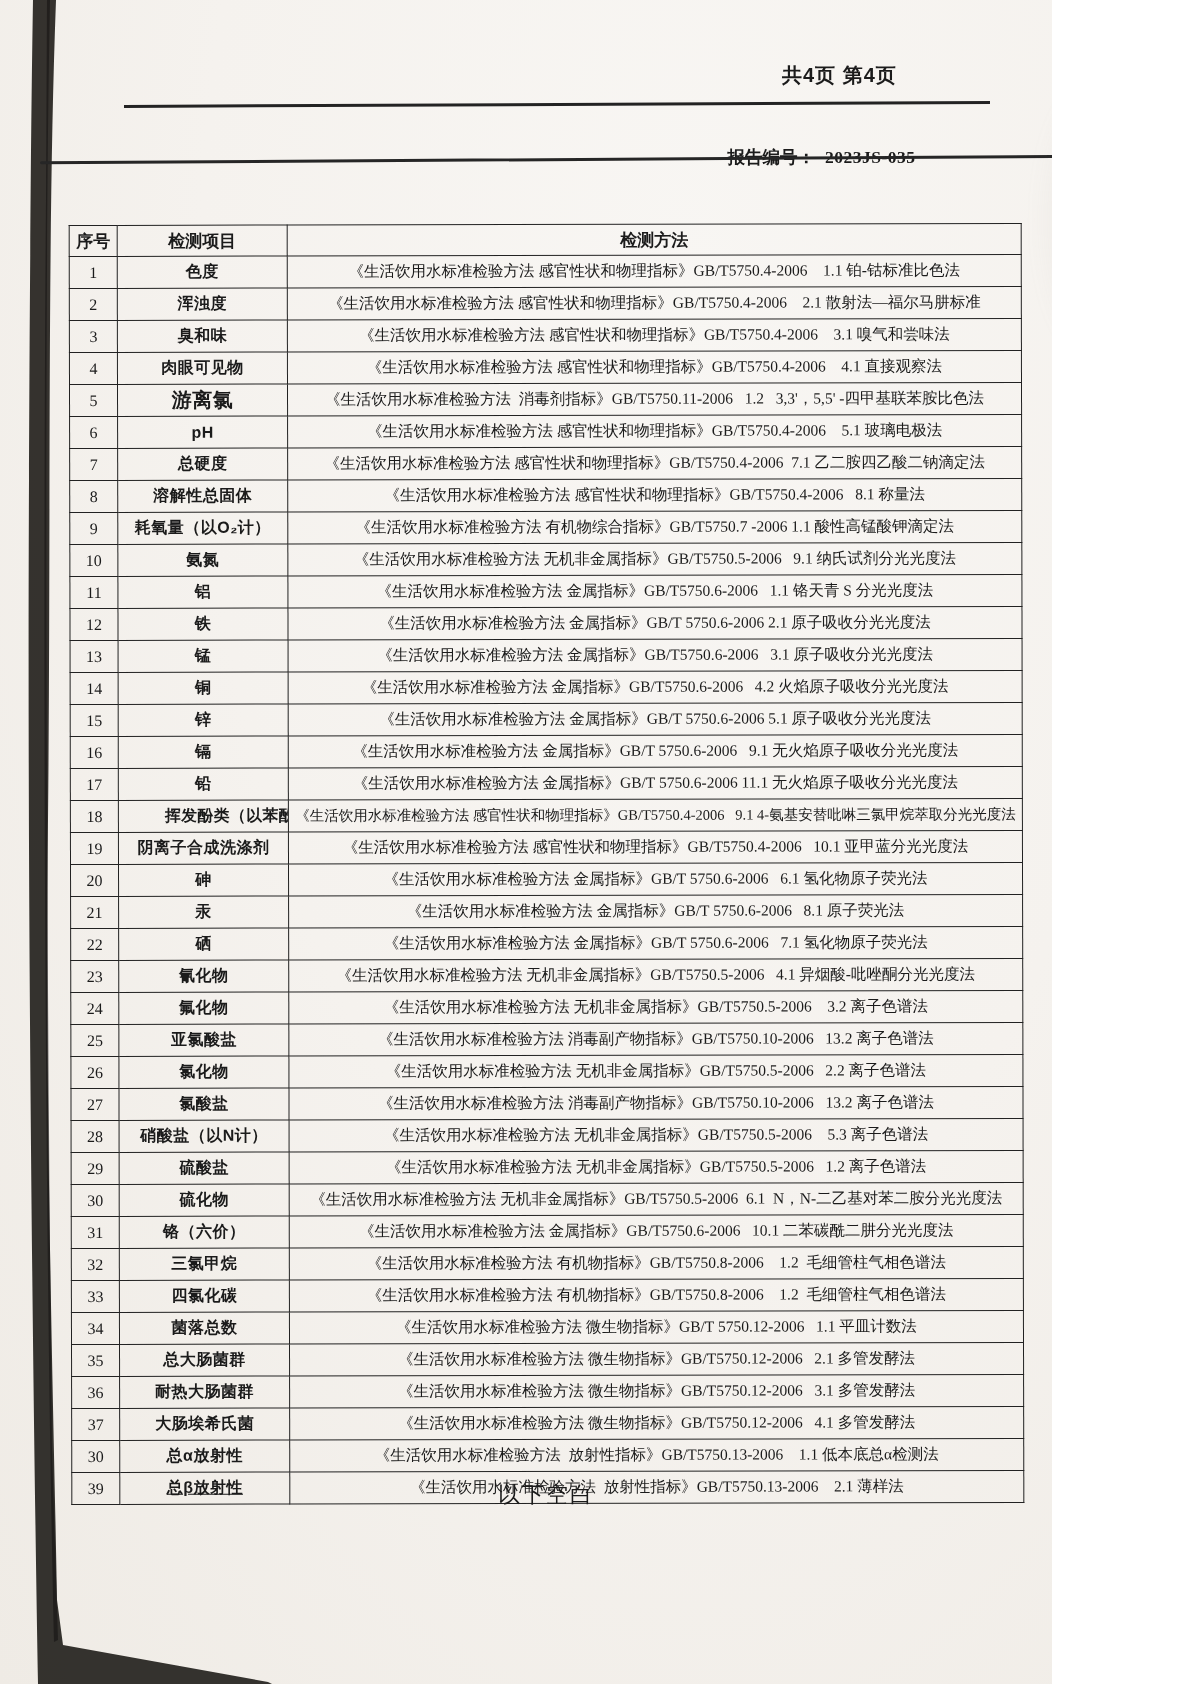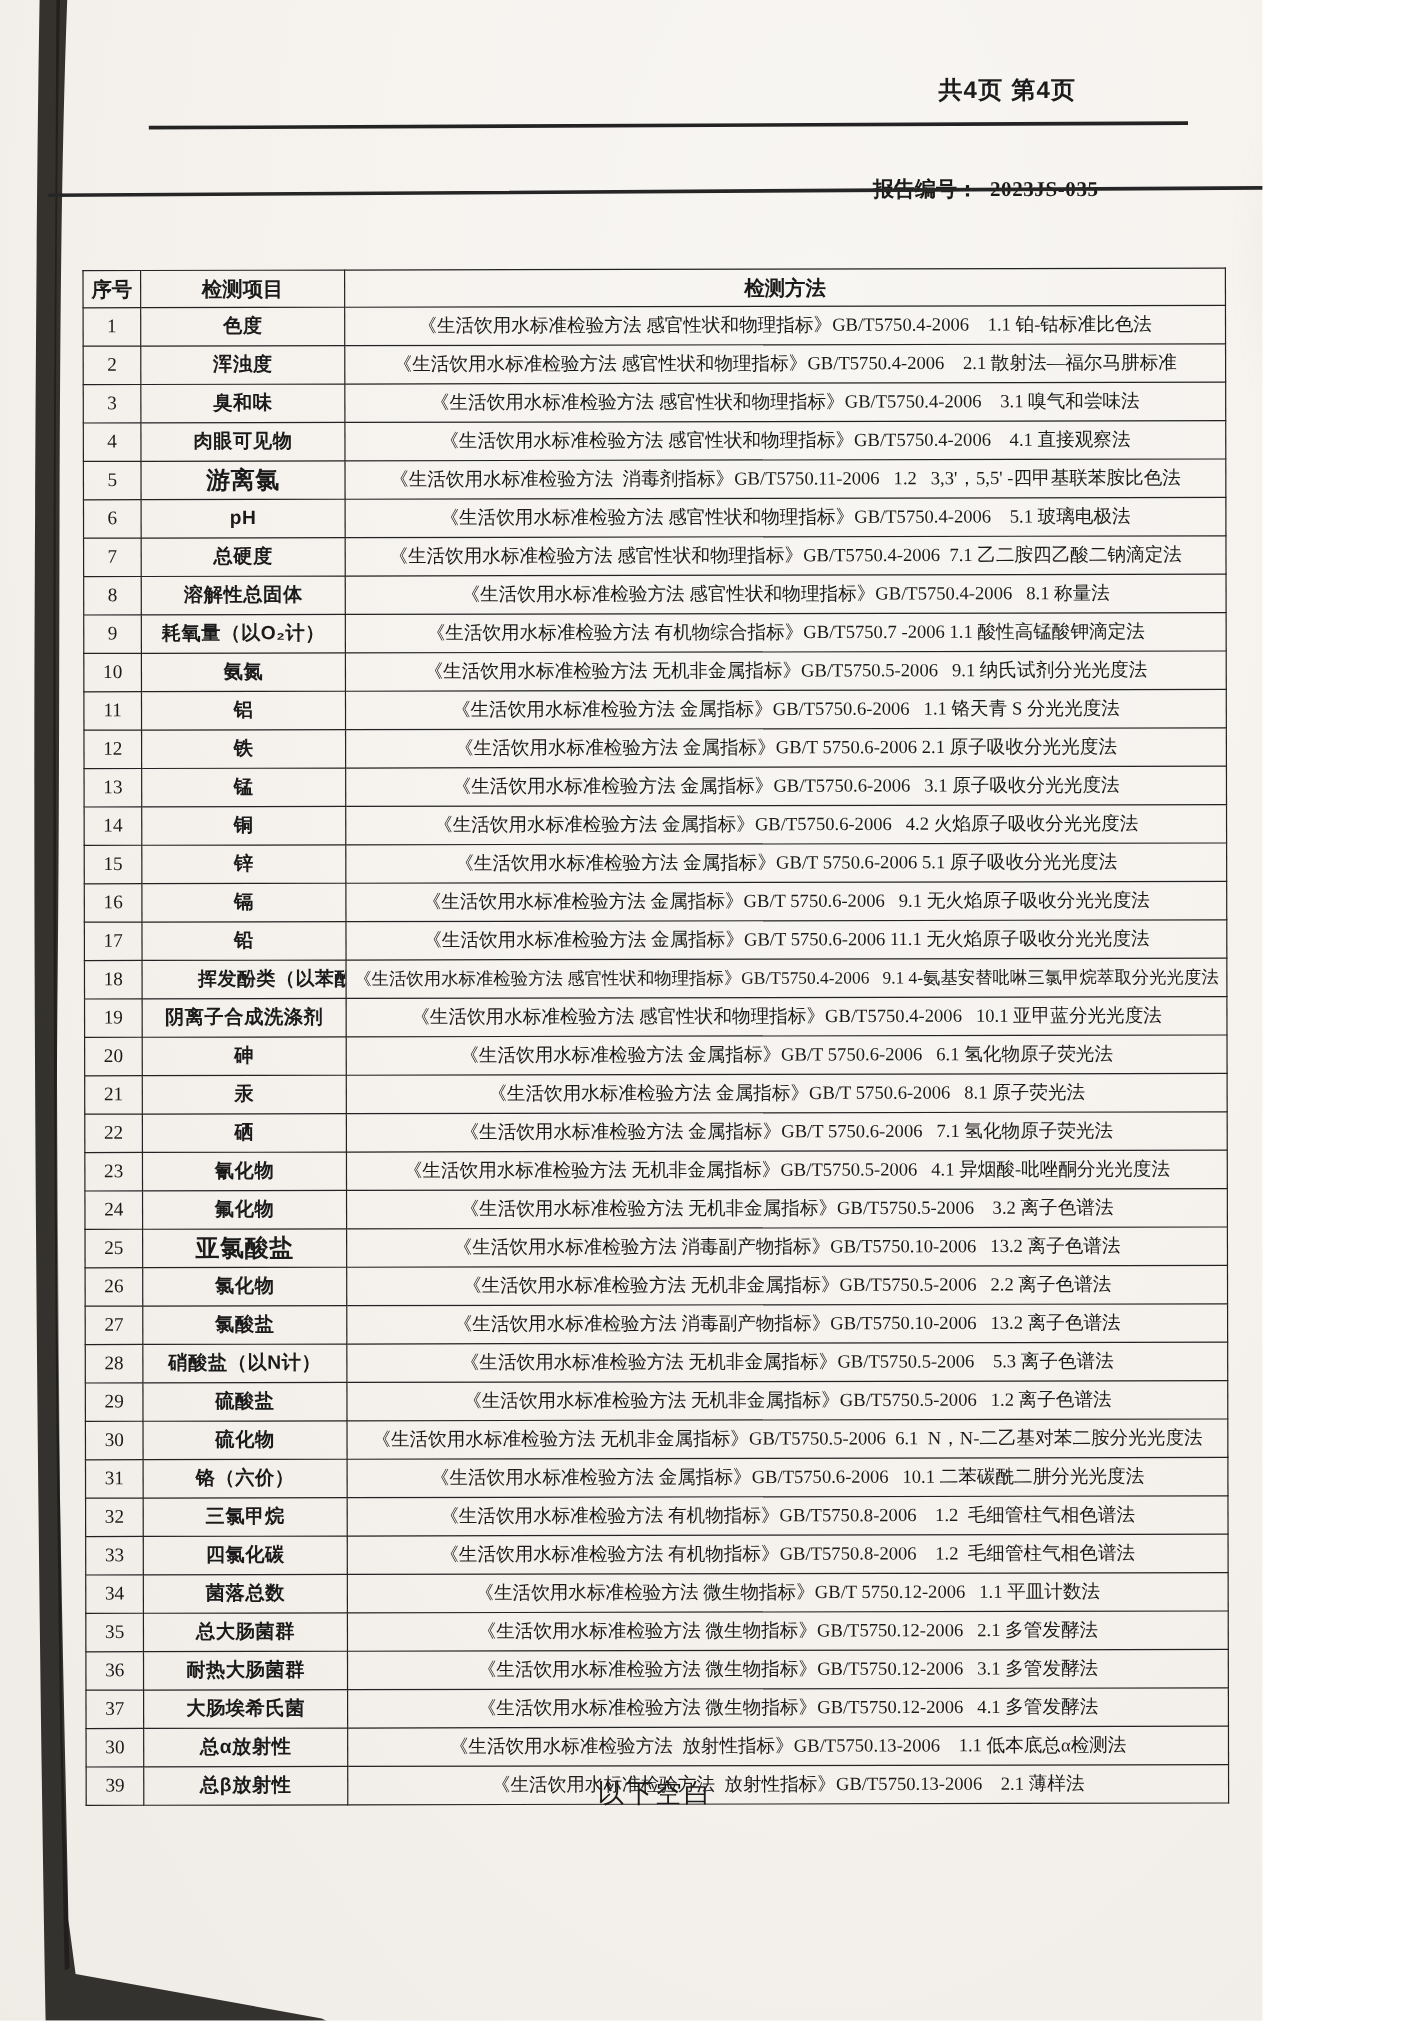--- a/index.html
+++ b/index.html
@@ -220,21 +220,21 @@
           <td class="c-item"><span style="font-size: 16px;">氰化物</span></td>
           <td class="c-method"><span style="font-size: 15.5px;">《生活饮用水标准检验方法 无机非金属指标》GB/T5750.5-2006   4.1 异烟酸-吡唑酮分光光度法</span></td>
         </tr>
         <tr>
           <td class="c-no"><span>24</span></td>
           <td class="c-item"><span style="font-size: 16px;">氟化物</span></td>
           <td class="c-method"><span style="font-size: 15.5px;">《生活饮用水标准检验方法 无机非金属指标》GB/T5750.5-2006    3.2 离子色谱法</span></td>
         </tr>
         <tr>
           <td class="c-no"><span>25</span></td>
-          <td class="c-item"><span style="font-size: 20px;">亚氯酸盐</span></td>
+          <td class="c-item"><span style="font-size: 16px;">亚氯酸盐</span></td>
           <td class="c-method"><span style="font-size: 15.5px;">《生活饮用水标准检验方法 消毒副产物指标》GB/T5750.10-2006   13.2 离子色谱法</span></td>
         </tr>
         <tr>
           <td class="c-no"><span>26</span></td>
           <td class="c-item"><span style="font-size: 16px;">氯化物</span></td>
           <td class="c-method"><span style="font-size: 15.5px;">《生活饮用水标准检验方法 无机非金属指标》GB/T5750.5-2006   2.2 离子色谱法</span></td>
         </tr>
         <tr>
           <td class="c-no"><span>27</span></td>
           <td class="c-item"><span style="font-size: 16px;">氯酸盐</span></td>
@@ -290,21 +290,21 @@
           <td class="c-item"><span style="font-size: 16px;">大肠埃希氏菌</span></td>
           <td class="c-method"><span style="font-size: 15.5px;">《生活饮用水标准检验方法 微生物指标》GB/T5750.12-2006   4.1 多管发酵法</span></td>
         </tr>
         <tr>
           <td class="c-no"><span>30</span></td>
           <td class="c-item"><span style="font-size: 16px;">总α放射性</span></td>
           <td class="c-method"><span style="font-size: 15.5px;">《生活饮用水标准检验方法  放射性指标》GB/T5750.13-2006    1.1 低本底总α检测法</span></td>
         </tr>
         <tr>
           <td class="c-no"><span>39</span></td>
-          <td class="c-item"><span style="font-size: 16px;">总β放射性</span></td>
+          <td class="c-item"><span style="font-size: 16px; text-decoration: underline;">总β放射性</span></td>
           <td class="c-method"><span style="font-size: 15.5px;">《生活饮用水标准检验方法  放射性指标》GB/T5750.13-2006    2.1 薄样法</span></td>
         </tr>
       </tbody>
   </table>
 
   <div class="footer-note">以下空白</div>
 
   <svg class="red-mark" width="100" height="195" viewBox="0 0 100 195">
     <path d="M26,16 C52,62 58,118 18,176" stroke="#c2221f" stroke-width="5.5" fill="none" stroke-linecap="round" opacity="0.9"></path>
     <path d="M24,14 l4,10" stroke="#c2221f" stroke-width="4" stroke-linecap="round" opacity="0.85"></path>

